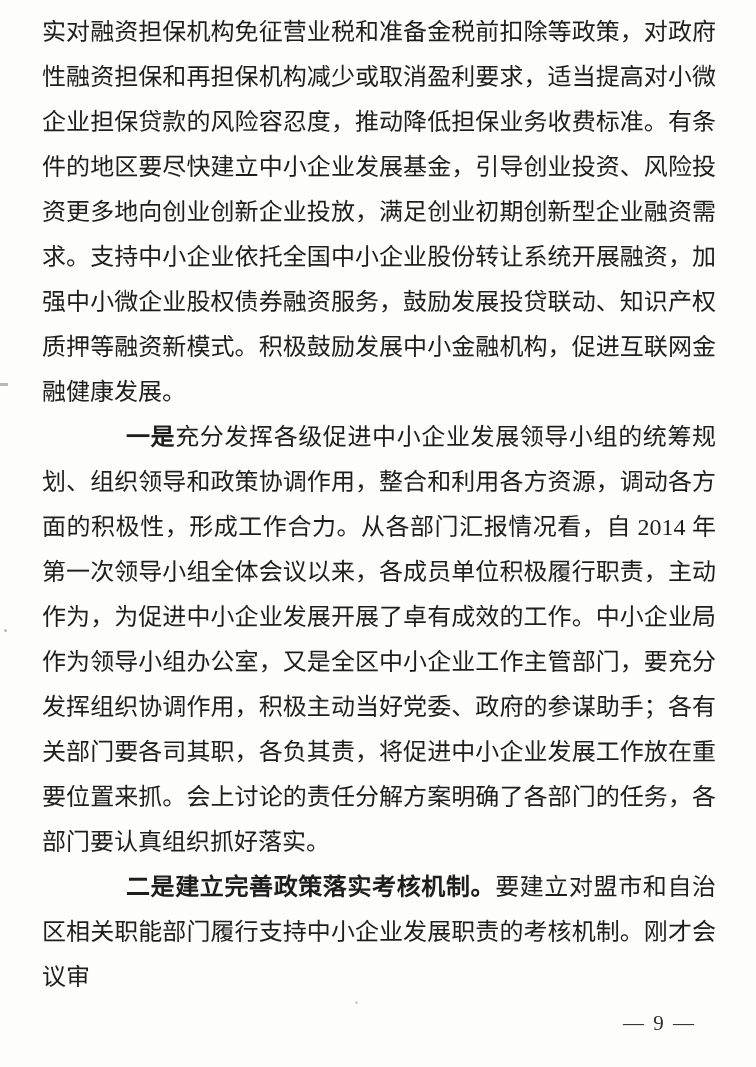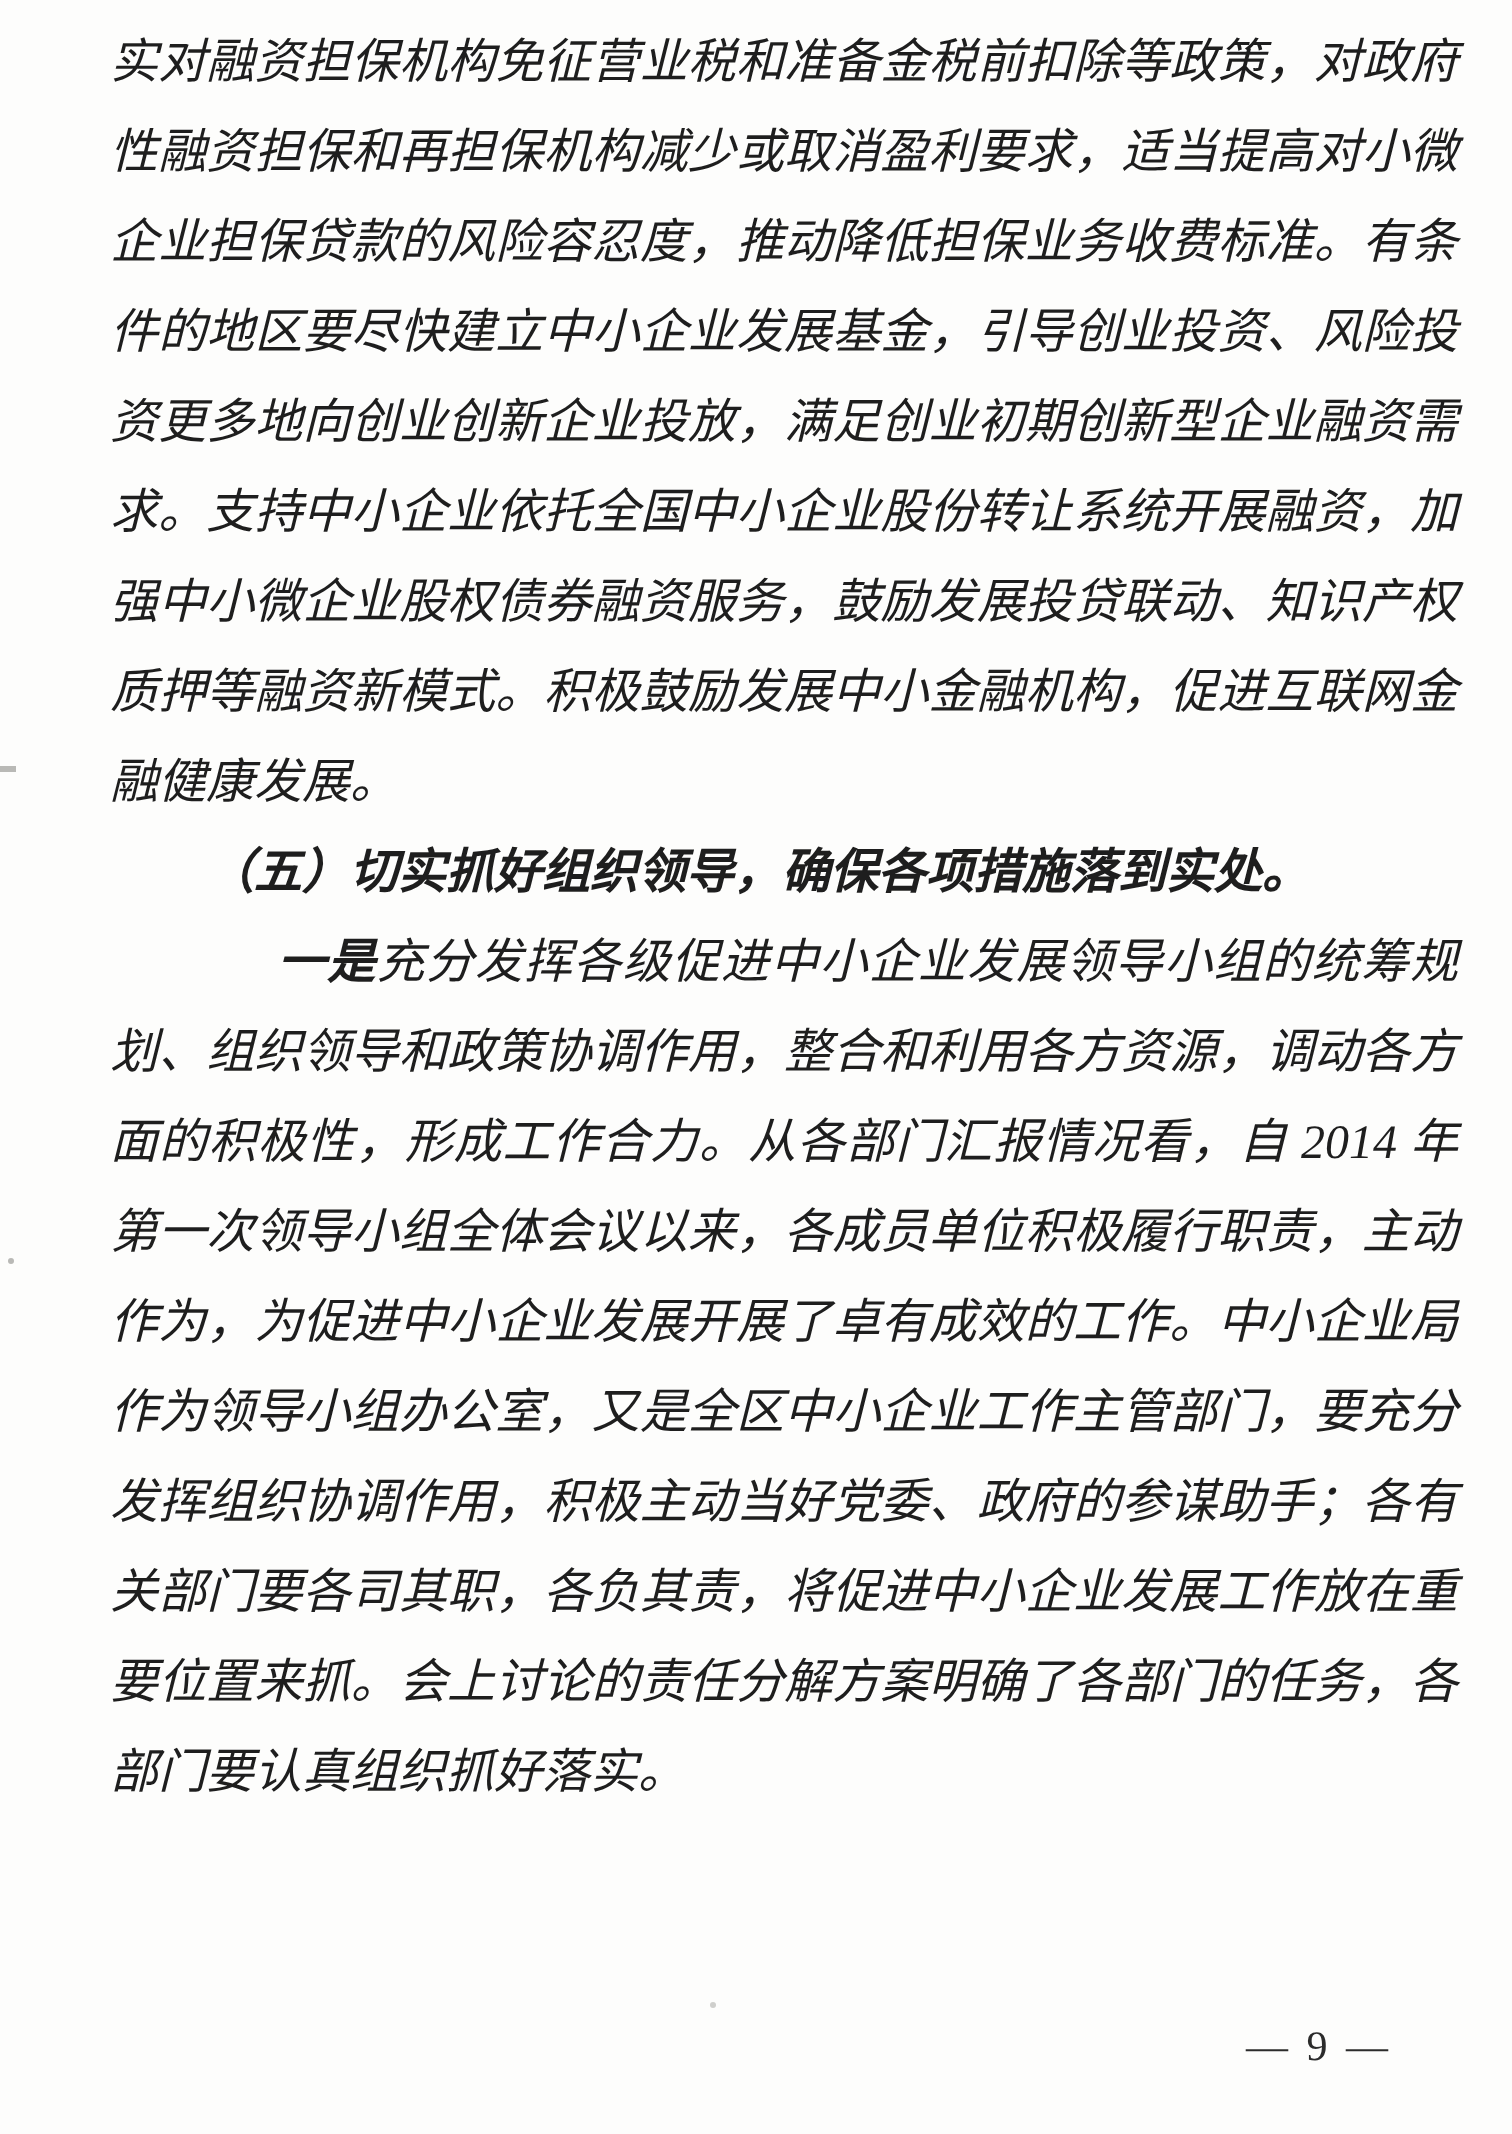--- a/index.html
+++ b/index.html
@@ -11,28 +11,27 @@
     position: relative;
     width: 756px;
     height: 1067px;
     background: #fdfdfc;
     overflow: hidden;
     font-family: "Liberation Serif", "DejaVu Serif", serif;
     color: #1e1e1e;
   }
   .body-text {
     position: absolute;
-    left: 55px;
+    left: 42px;
     top: 10px;
     width: 674px;
     font-size: 24px;
     line-height: 45px;
     text-align: justify;
     text-justify: inter-ideograph;
-    font-style: italic;
   }
   .para {
     margin: 0;
     padding: 0;
     word-break: break-all;
   }
   .indent {
     text-indent: 2em;
   }
   .bold {
@@ -80,24 +79,24 @@
 </style>
 </head>
 <body>
 
 <div class="page">
 
   <div class="body-text">
 
     <p class="para"><span>实对融资担保机构免征营业税和准备金税前扣除等政策，对政府性融资担保和再担保机构减少或取消盈利要求，适当提高对小微企业担保贷款的风险容忍度，推动降低担保业务收费标准。有条件的地区要尽快建立中小企业发展基金，引导创业投资、风险投资更多地向创业创新企业投放，满足创业初期创新型企业融资需求。支持中小企业依托全国中小企业股份转让系统开展融资，加强中小微企业股权债券融资服务，鼓励发展投贷联动、知识产权质押等融资新模式。积极鼓励发展中小金融机构，促进互联网金融健康发展。</span></p>
 
-    <p class="para indent heading"><span>（五）切实抓好组织领导，确保各项措施落到实处。</span></p>
 
     <p class="para indent"><span class="bold">一是</span><span>充分发挥各级促进中小企业发展领导小组的统筹规划、组织领导和政策协调作用，整合和利用各方资源，调动各方面的积极性，形成工作合力。从各部门汇报情况看，自 2014 年第一次领导小组全体会议以来，各成员单位积极履行职责，主动作为，为促进中小企业发展开展了卓有成效的工作。中小企业局作为领导小组办公室，又是全区中小企业工作主管部门，要充分发挥组织协调作用，积极主动当好党委、政府的参谋助手；各有关部门要各司其职，各负其责，将促进中小企业发展工作放在重要位置来抓。会上讨论的责任分解方案明确了各部门的任务，各部门要认真组织抓好落实。</span></p>
 
+    <p class="para indent"><span class="bold">二是建立完善政策落实考核机制。</span><span>要建立对盟市和自治区相关职能部门履行支持中小企业发展职责的考核机制。刚才会议审</span></p>
 
   </div>
 
   <div class="page-number">— 9 —</div>
 
   <div class="artifact artifact-dash"></div>
   <div class="artifact artifact-dot"></div>
   <div class="artifact artifact-speck"></div>
 
 </div>

